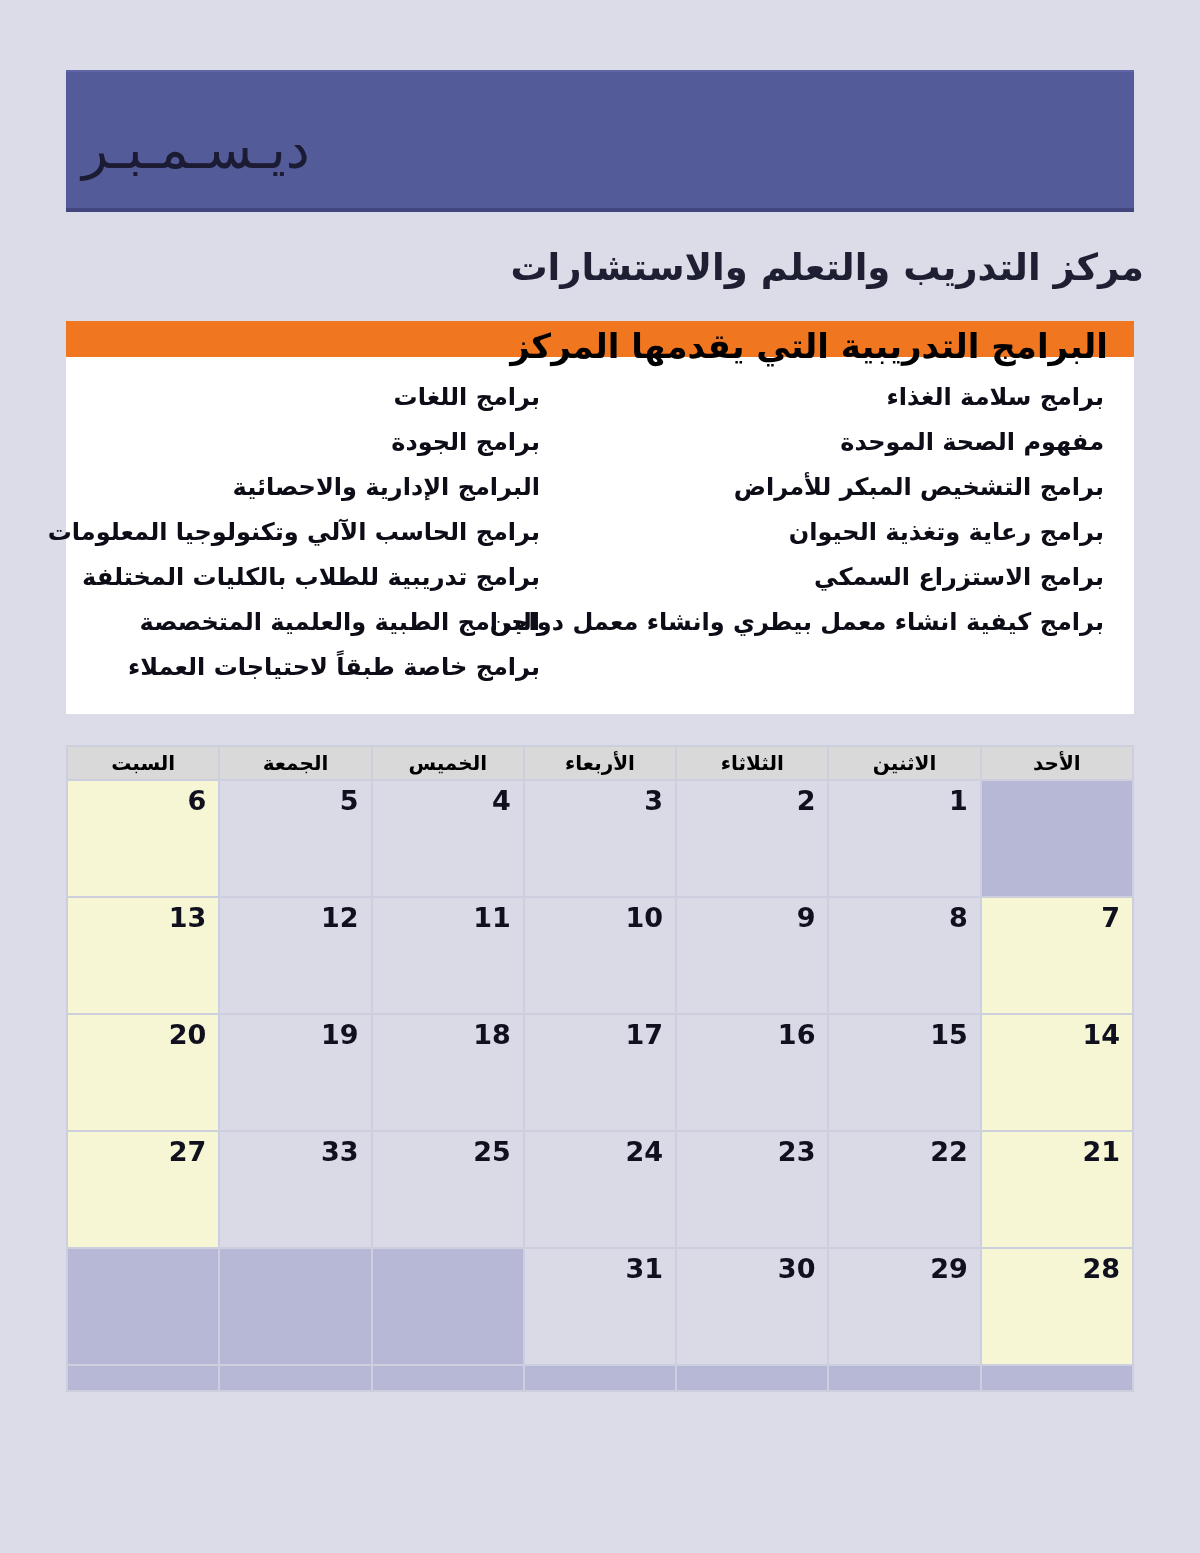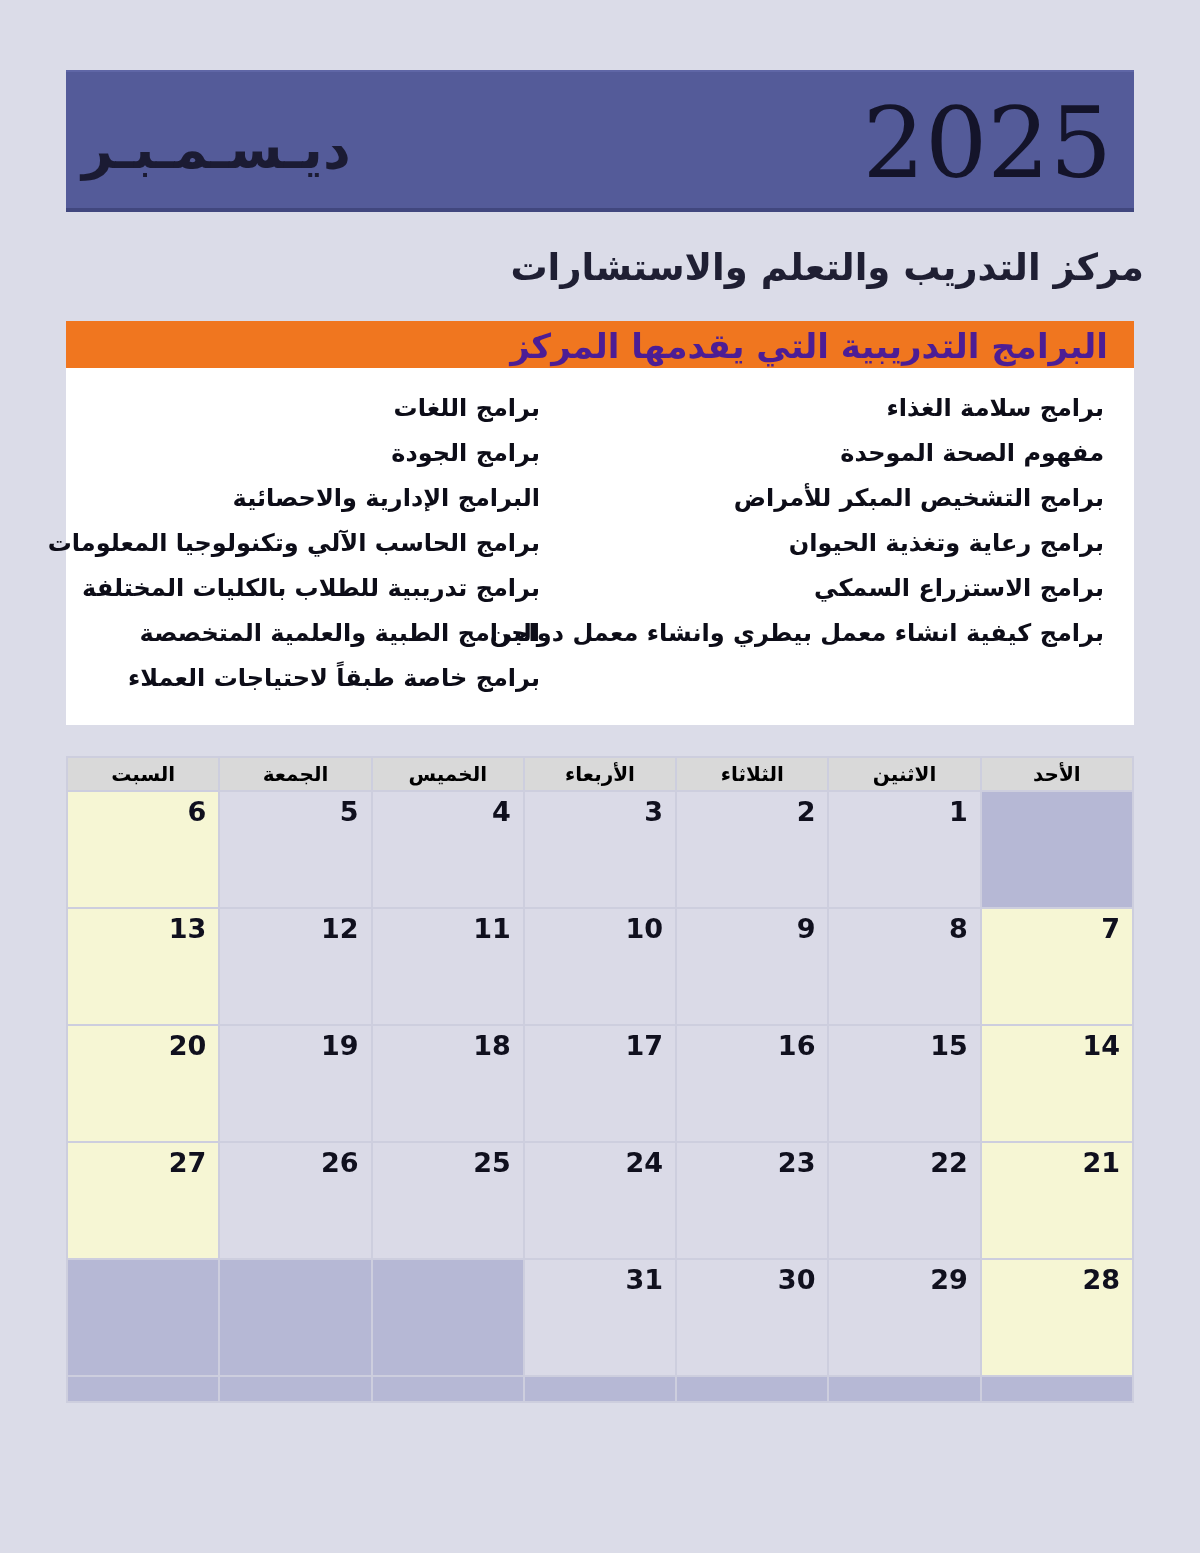--- a/index.html
+++ b/index.html
@@ -28,44 +28,44 @@
     background:var(--banner-bg);
     border-top:2px solid #5F66A6;
     border-bottom:4px solid var(--banner-edge);
     display:flex;
     align-items:center;
     justify-content:space-between;
     padding:0 22px 0 16px;
   }
   .banner .month{
     font-size:54px;
-    font-weight:bold;
+    font-weight:normal;
     color:#1B1B33;
     letter-spacing:1px;
     padding-top:18px;
   }
   .banner .year{
     font-family:"DejaVu Serif","Liberation Serif",serif;
     font-size:98px;
     color:#14142A;
     line-height:1;
     padding-top:6px;
   }
   .subtitle{
     margin:34px 56px 0;
     text-align:right;
     font-size:37px;
     font-weight:bold;
     color:#1F1F33;
   }
   .panel{margin:32px 66px 0;}
   .panel-header{
-    height:47px;
+    height:36px;
     background:var(--accent-orange);
-    color:#4c1d95;
+    color:#000000;
     font-size:34px;
     font-weight:bold;
     text-align:right;
     line-height:50px;
     padding-left:14px;
     padding-right:26px;
     direction:rtl;
   }
   .panel-body{
     background:var(--panel-bg);
@@ -113,21 +113,20 @@
   table.calendar tr.thin td{height:26px;padding:0;}
   td.t-day{background:var(--weekday-cell);}
   td.t-weekend{background:var(--weekend-cell);}
   td.t-blank{background:var(--blank-cell);}
 </style>
 </head>
 <body>
 
 <div class="banner">
   <div class="month">ديـسـمـبـر</div>
-  <div class="year">2025</div>
 </div>
 
 <div class="subtitle">مركز التدريب والتعلم والاستشارات</div>
 
 <div class="panel">
   <div class="panel-header">البرامج التدريبية التي يقدمها المركز</div>
   <div class="panel-body">
     <ul class="prog-col right">
         <li>برامج سلامة الغذاء</li>
         <li>مفهوم الصحة الموحدة</li>
@@ -187,21 +186,21 @@
         <td class="t-day">18</td>
         <td class="t-day">19</td>
         <td class="t-weekend">20</td>
       </tr>
       <tr>
         <td class="t-weekend">21</td>
         <td class="t-day">22</td>
         <td class="t-day">23</td>
         <td class="t-day">24</td>
         <td class="t-day">25</td>
-        <td class="t-day">26</td>
+        <td class="t-day">33</td>
         <td class="t-weekend">27</td>
       </tr>
       <tr>
         <td class="t-weekend">28</td>
         <td class="t-day">29</td>
         <td class="t-day">30</td>
         <td class="t-day">31</td>
         <td class="t-blank"></td>
         <td class="t-blank"></td>
         <td class="t-blank"></td>

